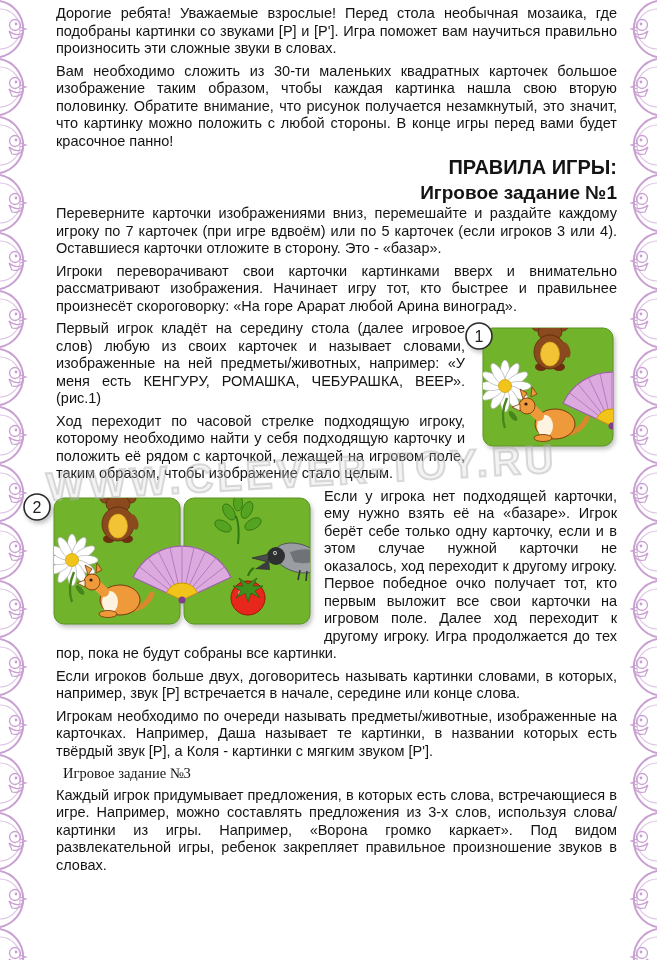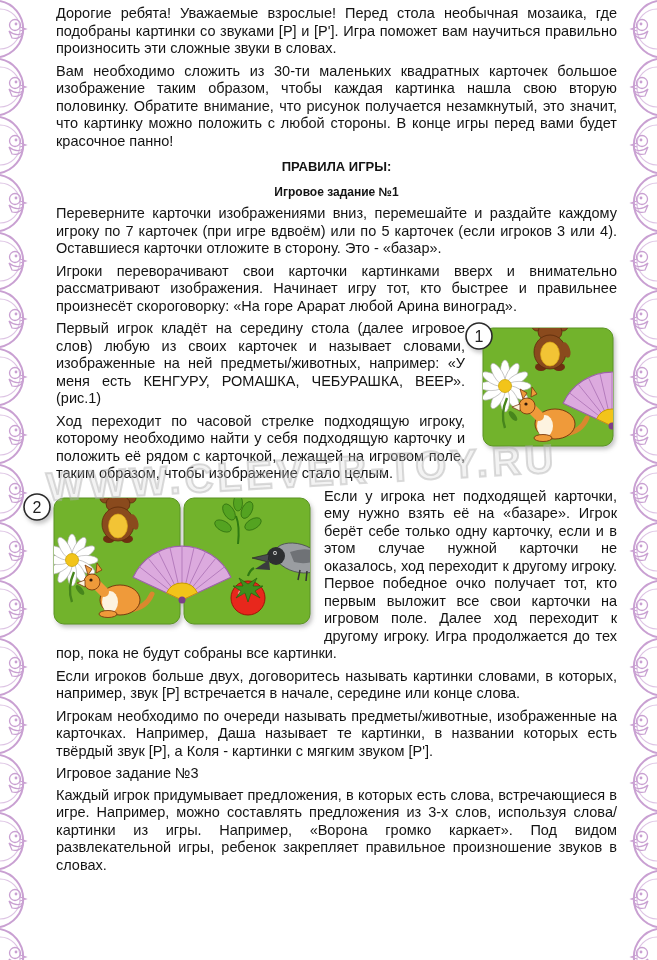--- a/index.html
+++ b/index.html
@@ -10,23 +10,23 @@
     color:#141414;
   }
   .lace{position:absolute;top:0;z-index:0;}
   .lace.left{left:0;}
   .lace.right{right:0;}
   .content{
     position:absolute;left:56px;top:5px;width:561px;z-index:1;
     font-size:14.5px;line-height:17.5px;text-align:justify;
   }
   .content p{margin:0 0 5px;}
-  h2.h-main{font-size:13px;line-height:20px;margin:7px 0 3px;clear:both;text-align:center;}
-  h3.h-sub{font-size:12px;line-height:19px;margin:6px 0 3px;clear:both;text-align:center;}
-  p.plain-title{margin:1px 0 4px;text-align:left;}
+  h2.h-main{font-size:20px;line-height:20px;margin:7px 0 3px;clear:both;text-align:right;}
+  h3.h-sub{font-size:19px;line-height:19px;margin:6px 0 3px;clear:both;text-align:right;}
+  p.plain-title{margin:1px 7px 4px;text-align:left;font-family:Liberation Serif, serif;}
   .fig{shape-outside:border-box;}
   .fig1{float:right;width:152px;height:130px;margin:2px 0 4px 10px;}
   .fig2{float:left;width:302px;height:142px;margin:2px 12px 2px -34px;}
   .fig svg{display:block;filter:drop-shadow(2px 3px 2px rgba(60,60,60,0.30));}
   .badge-num{font-size:16px;fill:#222;font-family:"Liberation Sans",sans-serif;}
   .watermark{
     position:absolute;left:46px;top:448px;width:600px;z-index:2;
     transform:rotate(-3.2deg);pointer-events:none;
     font-size:40px;font-weight:bold;letter-spacing:4px;white-space:nowrap;
     color:rgba(195,195,195,0.20);

